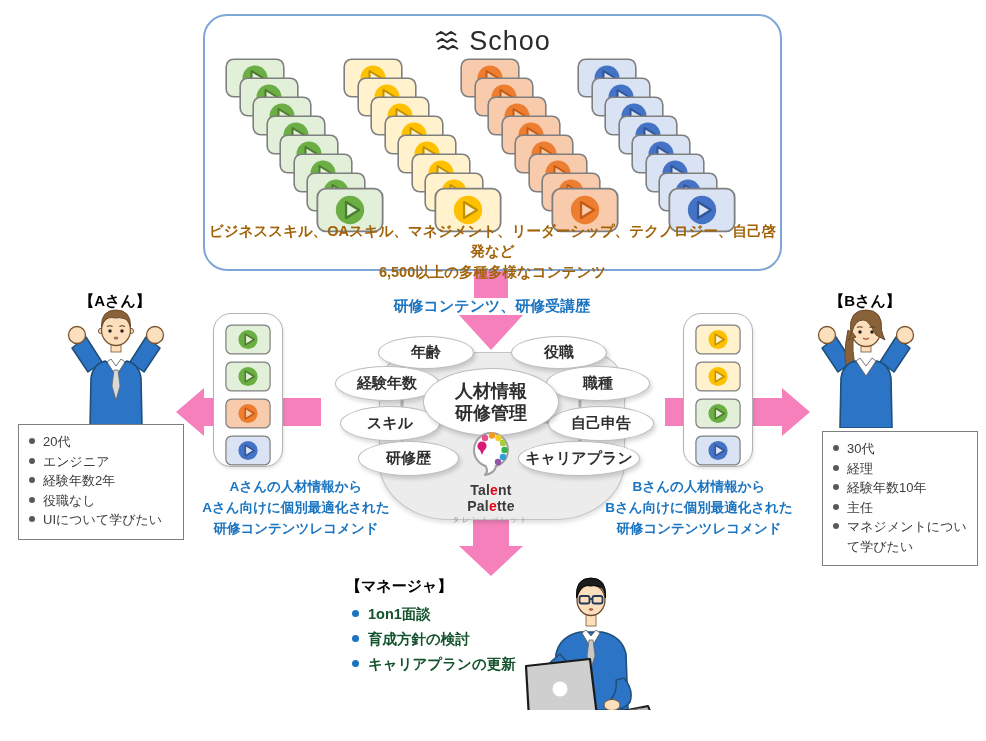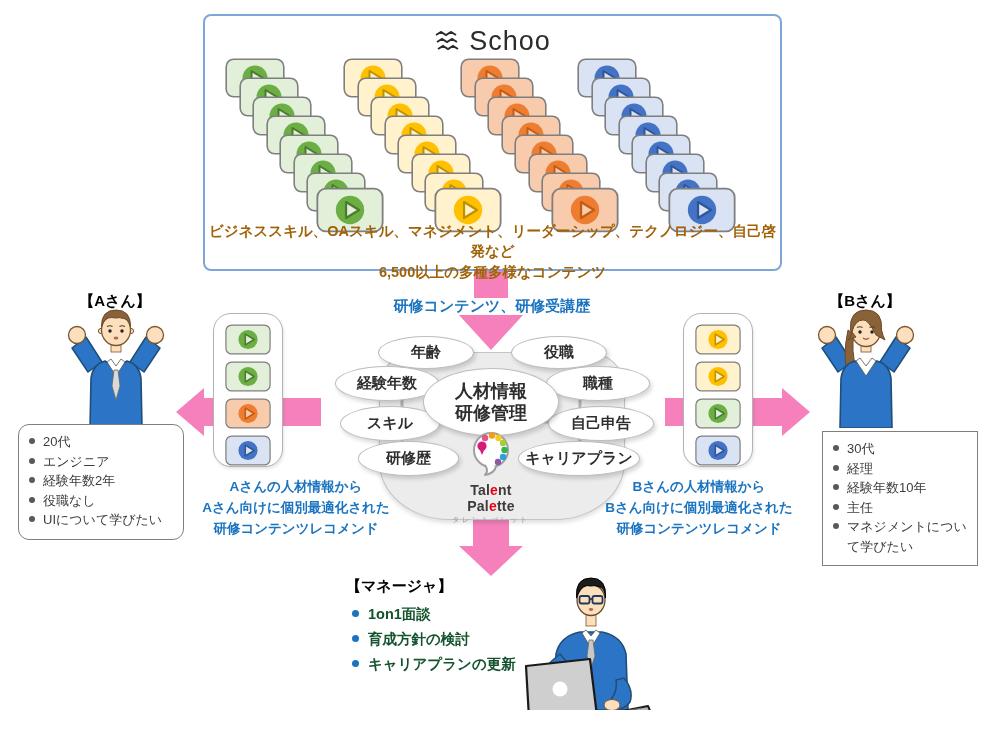--- a/index.html
+++ b/index.html
@@ -2,21 +2,21 @@
 <html><head>
 <meta charset="utf-8">
 <style>
   html,body{margin:0;padding:0;background:#fff;}
   .canvas{position:relative;width:986px;height:741px;background:#fff;overflow:hidden;
           font-family:"Liberation Sans","DejaVu Sans",sans-serif;}
   .abs{position:absolute;}
 
   
   .schoo-box{left:203px;top:14px;width:575px;height:253px;border:2px solid #7EA6D9;
-             border-radius:8px;background:#fff;z-index:2;}
+             border-radius:24px;background:#fff;z-index:2;}
   .schoo-logo{position:absolute;left:0;right:0;top:10px;display:flex;justify-content:center;
               align-items:center;gap:9px;}
   .schoo-logo-text{font-size:27px;color:#2B2B2B;font-weight:500;letter-spacing:1px;}
   .cascade{position:absolute;top:42px;}
   .vcard{position:absolute;}
   .schoo-desc{position:absolute;left:0;right:0;top:205px;text-align:center;font-weight:700;
               font-size:14.5px;color:#a16207;line-height:1.4;}
 
   
   .arrow-svg{position:absolute;z-index:1;}
@@ -368,21 +368,21 @@
     <rect x="51" y="36" width="10" height="10" fill="#FCE0BE" stroke="#7A5530" stroke-width="0.8"></rect>
     <circle cx="41" cy="25" r="2.6" fill="#FCE0BE" stroke="#7A5530" stroke-width="1"></circle>
     <circle cx="71" cy="25" r="2.6" fill="#FCE0BE" stroke="#7A5530" stroke-width="1"></circle>
     <ellipse cx="56" cy="24" rx="14.5" ry="15.5" fill="#FCE0BE" stroke="#7A5530" stroke-width="1.3"></ellipse>
     <path d="M41.5 21 Q41 4 56 4 Q71 4 70.5 21 Q70 14 64 12.5 Q58 11 56 12 Q47 10 43.5 16 Q42 18 41.5 21 Z" fill="#8A6239" stroke="#6B4A2B" stroke-width="1"></path>
     <circle cx="50" cy="25" r="1.7" fill="#222"></circle>
     <circle cx="62" cy="25" r="1.7" fill="#222"></circle>
     <path d="M47 20.5 Q50 19 52.5 20.5 M59.5 20.5 Q62 19 65 20.5" stroke="#5A3A1E" stroke-width="1.2" fill="none"></path>
     <ellipse cx="56" cy="32" rx="2.4" ry="1.6" fill="#B06A4E"></ellipse>
   </svg>
-  <div class="abs attr-box" style="left:18px;top:424px;width:144px;border-radius:11px;">
+  <div class="abs attr-box" style="left:18px;top:424px;width:144px;">
     <div class="attr-item">
         <span class="dot"></span>
         <span>20代</span>
       </div>
     <div class="attr-item">
         <span class="dot"></span>
         <span>エンジニア</span>
       </div>
     <div class="attr-item">
         <span class="dot"></span>

